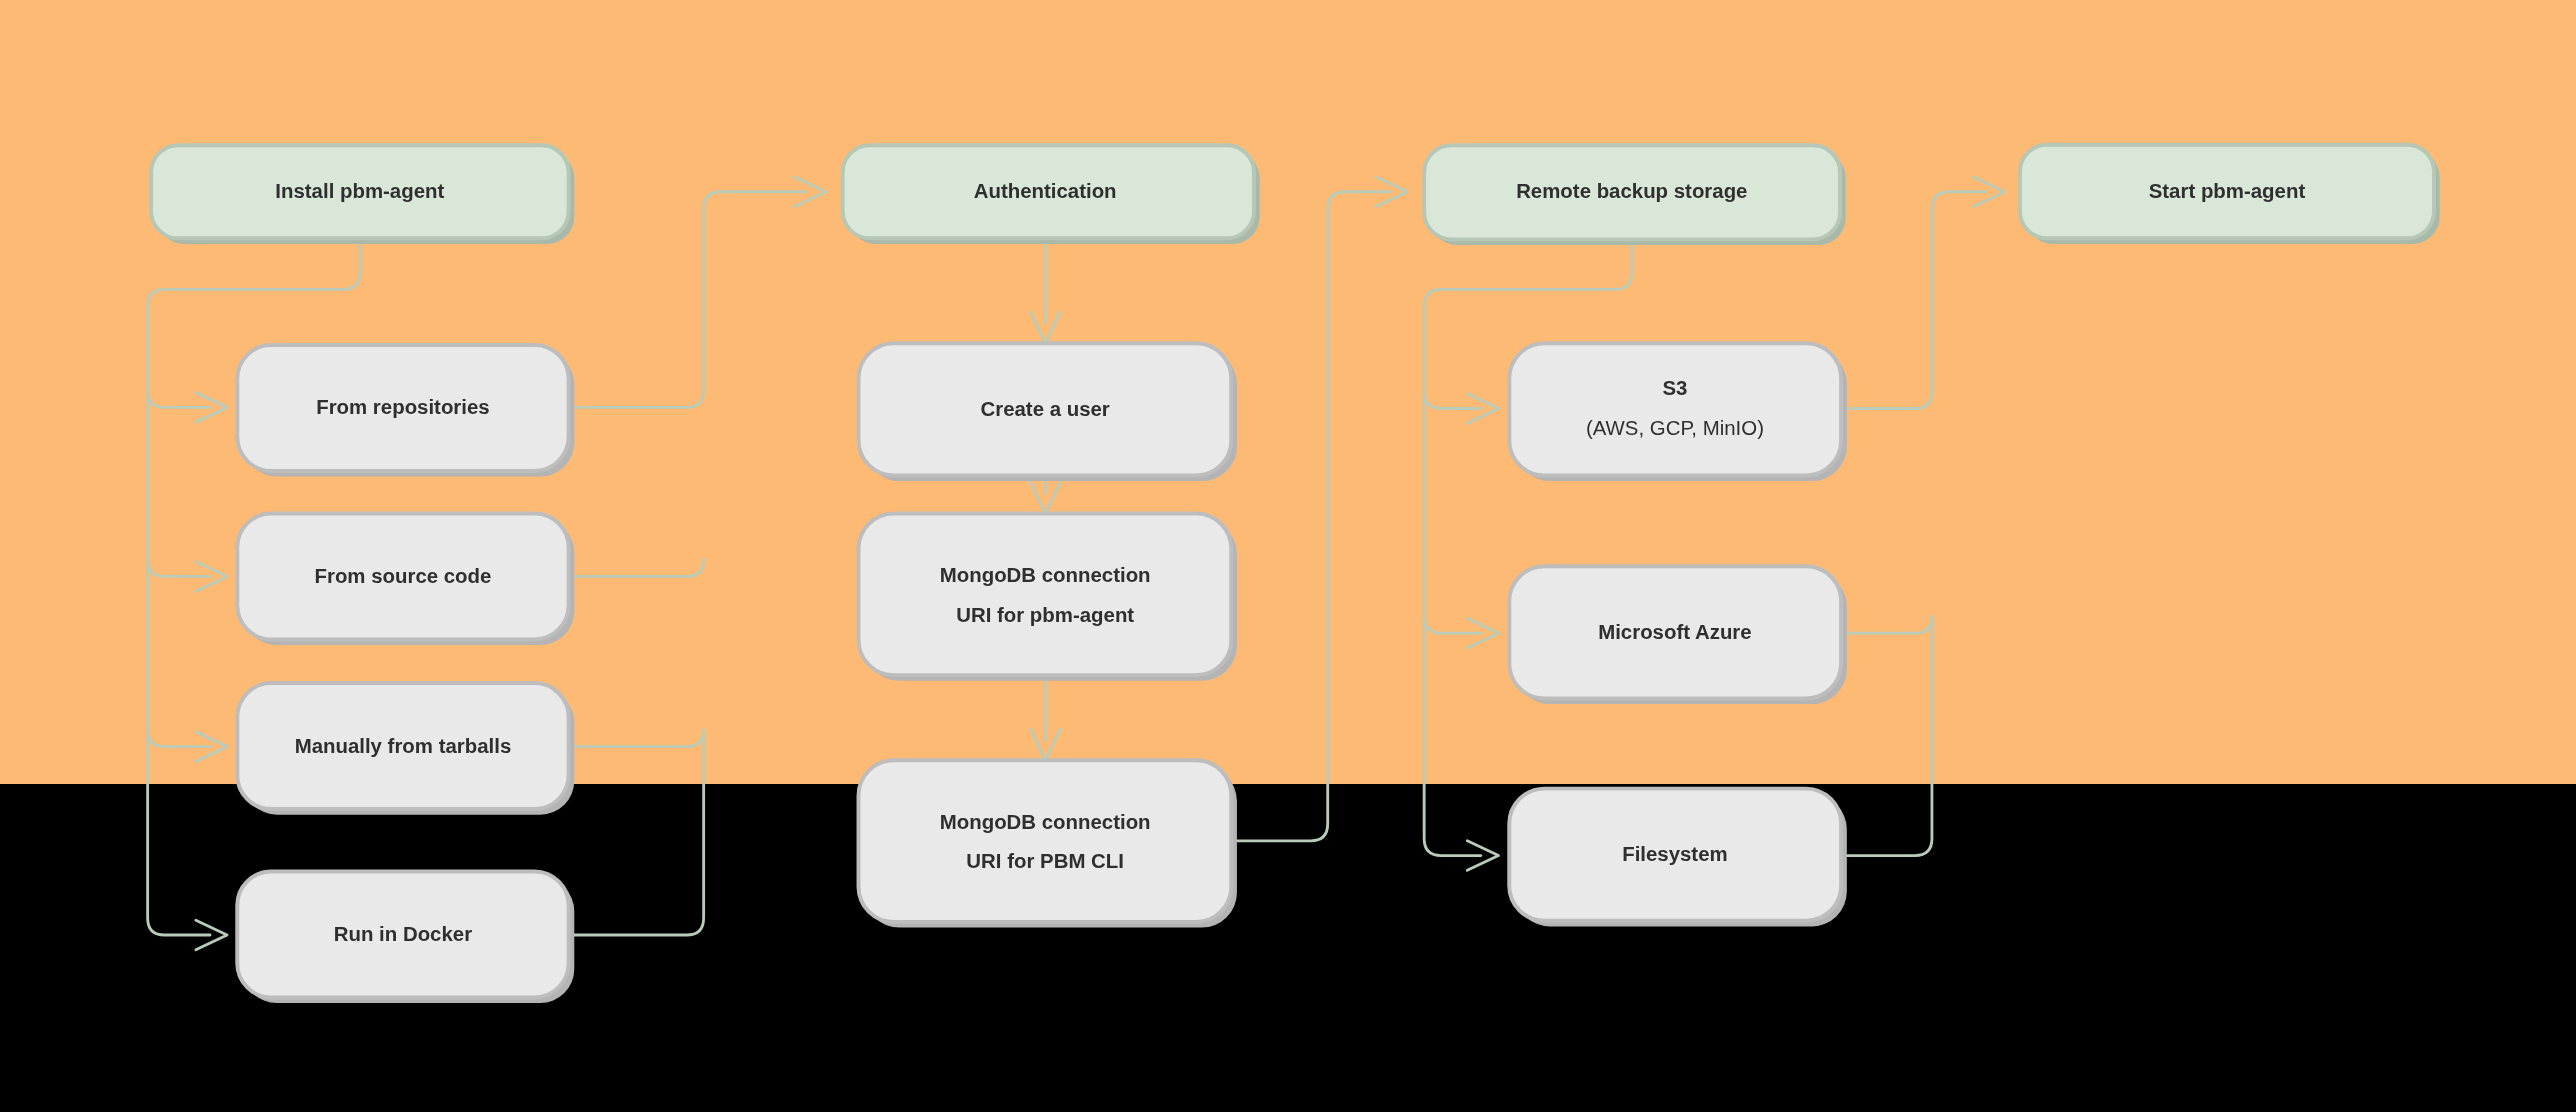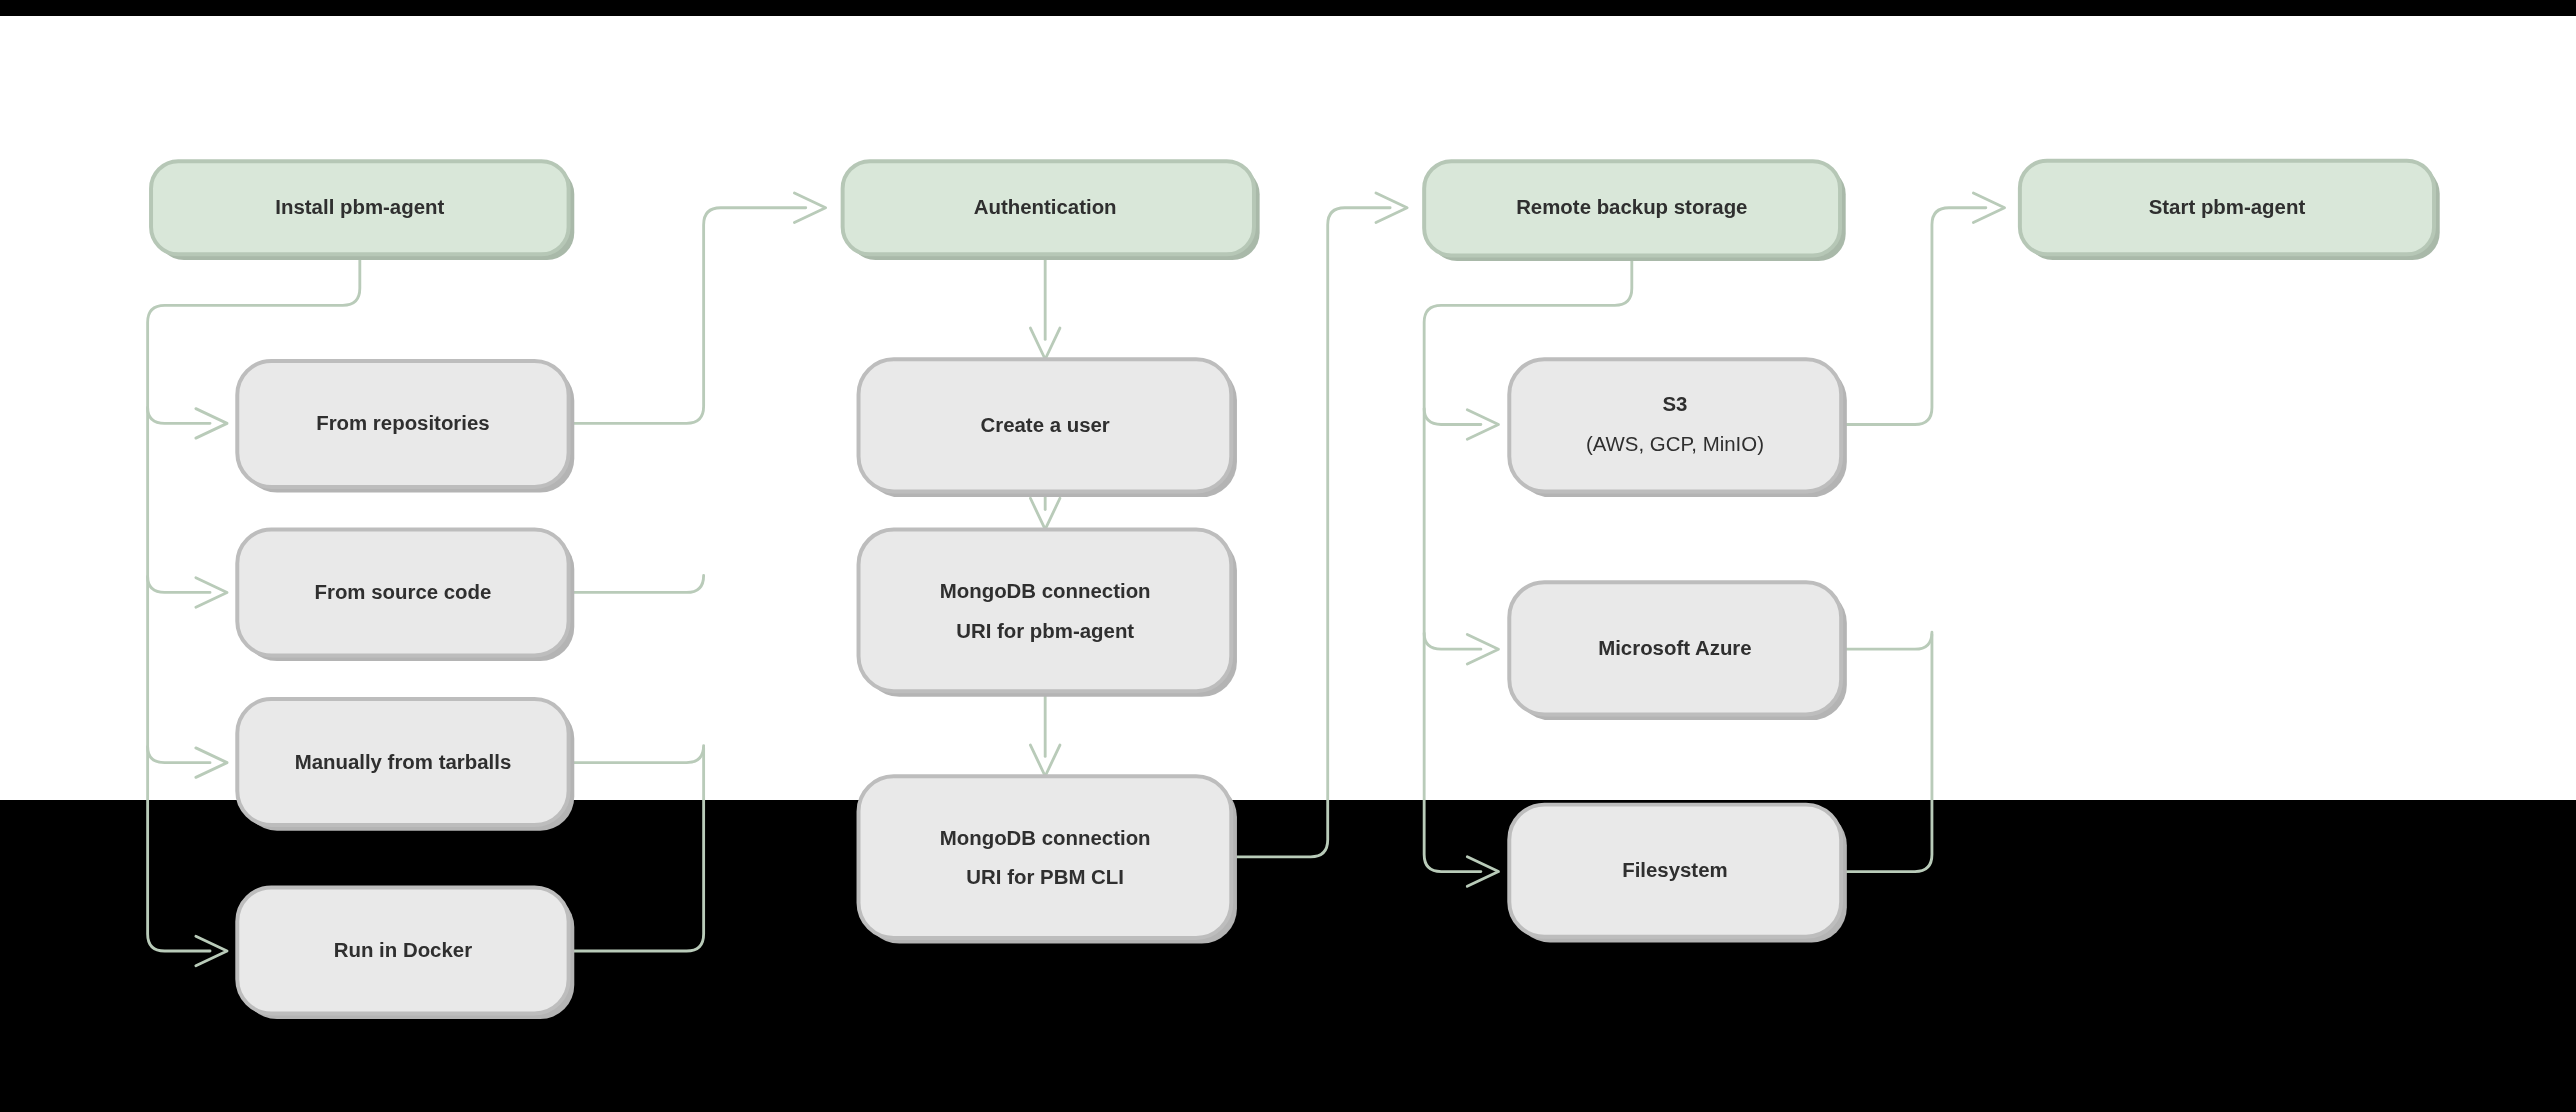--- a/index.html
+++ b/index.html
@@ -10,22 +10,21 @@
   body {
     width: 2576px;
     height: 1112px;
     overflow: hidden;
     font-family: "Liberation Sans", sans-serif;
   }
   #diagram-root {
     position: relative;
     width: 2576px;
     height: 784px;
-    background: #ffffff;
-    margin-top: 16px;
+    background: #fdba74;
   }
   svg#flow {
     position: absolute;
     left: 0;
     top: 0;
     width: 2576px;
     height: 1112px;
     display: block;
   }
   .edge-path {

